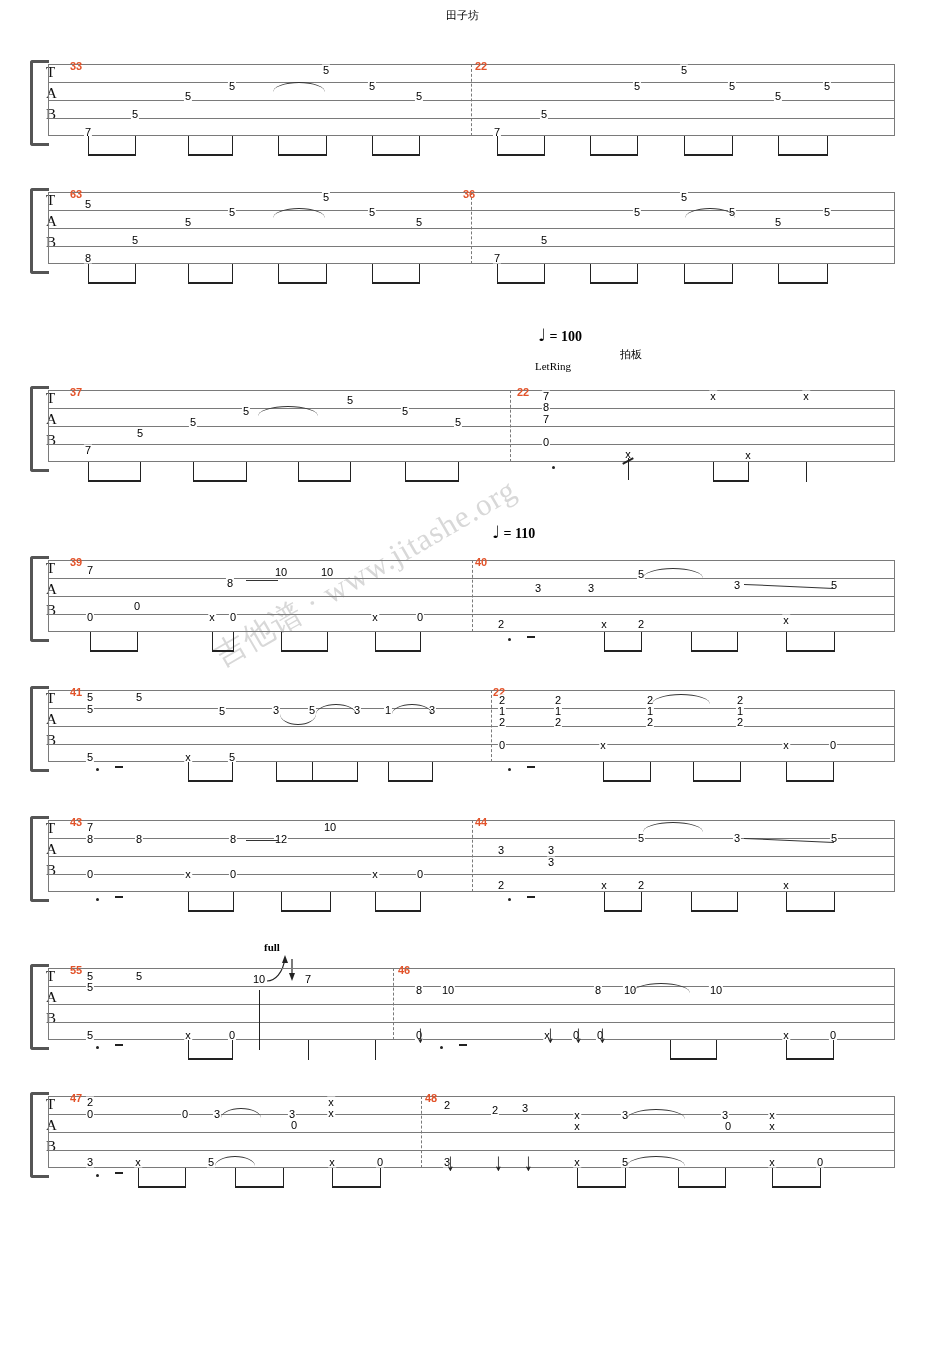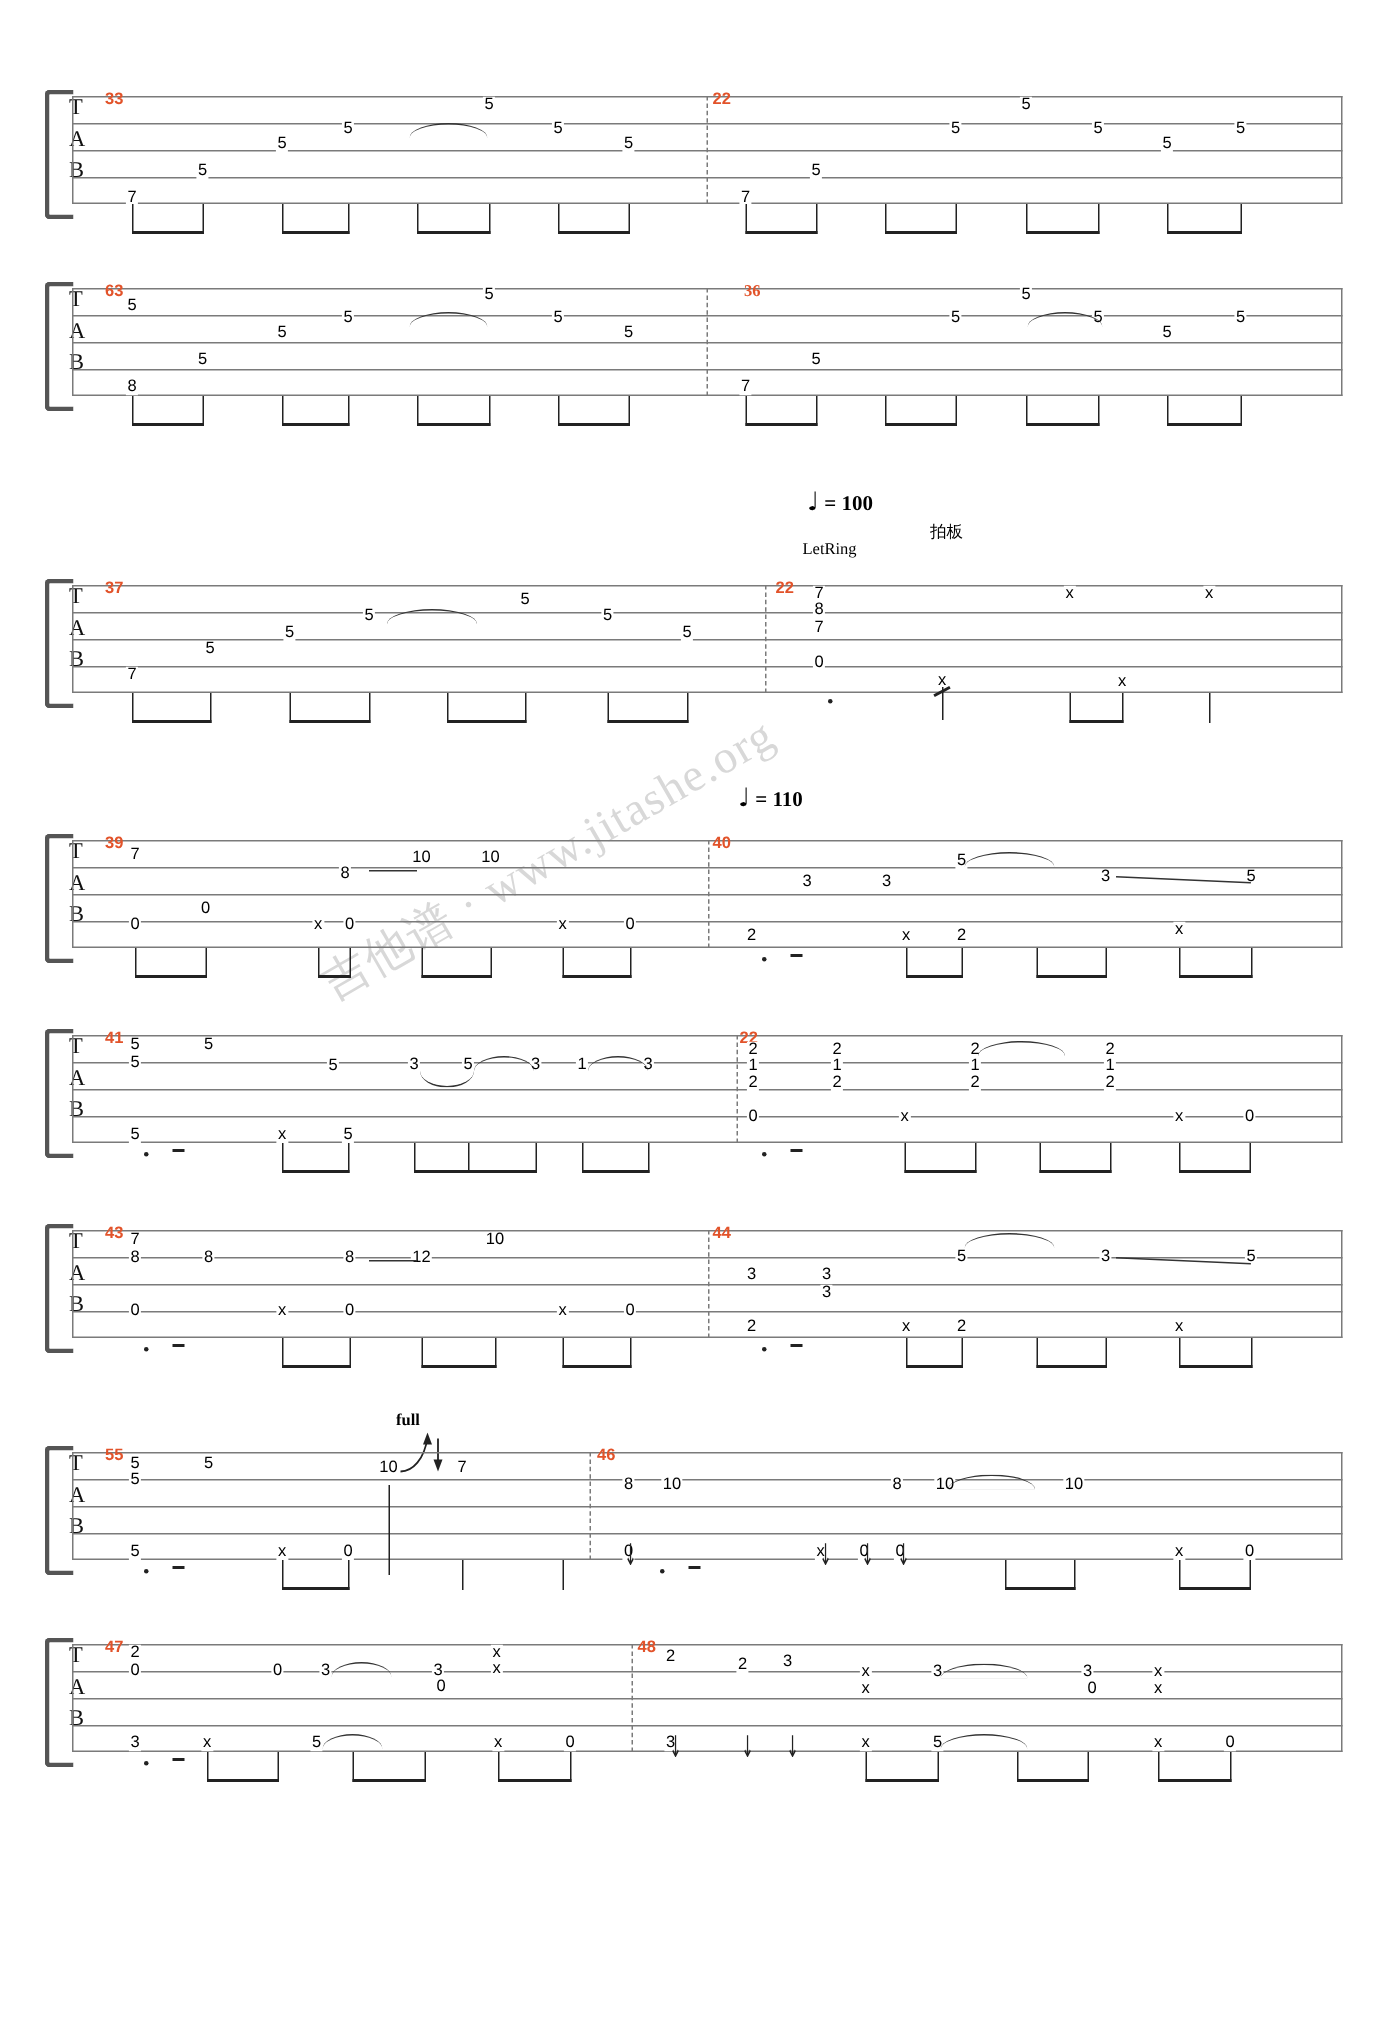--- a/index.html
+++ b/index.html
@@ -227,20 +227,21 @@
     font-family: "DejaVu Sans", sans-serif;
     color: #222;
     transform: scaleX(0.5);
   }
 </style>
 </head>
 <body>
 
 <div class="page">
 
+  <div class="title">田子坊</div>
   <div class="watermark">吉他谱 · www.jitashe.org</div>
 
   <div class="system" style="top:64px;">
     <div class="brace"></div>
     <div class="tabword">
       <span>T</span>
         <span>A</span>
         <span>B</span>
     </div>
     <div class="staff">
@@ -310,21 +311,21 @@
       <div class="line l0"></div>
         <div class="line l1"></div>
         <div class="line l2"></div>
         <div class="line l3"></div>
         <div class="line l4"></div>
       <div class="startbar"></div>
         <div class="endbar"></div>
       <div class="barline dashed" style="left:423px;"></div>
     </div>
     <div class="measure-num" style="left:40px; top:-4px;">63</div>
-    <div class="measure-num" style="left:466px; top:-4px;font-family:Liberation Serif, serif;">36</div>
+    <div class="measure-num" style="left:433px; top:-4px;">36</div>
 
     <div class="fret" style="left:58px; top:66px;">8</div>
     <div class="fret" style="left:58px; top:12px;">5</div>
     <div class="fret" style="left:105px; top:48px;">5</div>
     <div class="fret" style="left:158px; top:30px;">5</div>
     <div class="fret" style="left:202px; top:20px;">5</div>
     <div class="fret" style="left:296px; top:5px;">5</div>
     <div class="fret" style="left:342px; top:20px;">5</div>
     <div class="fret" style="left:389px; top:30px;">5</div>
     <div class="fret" style="left:467px; top:66px;">7</div>

